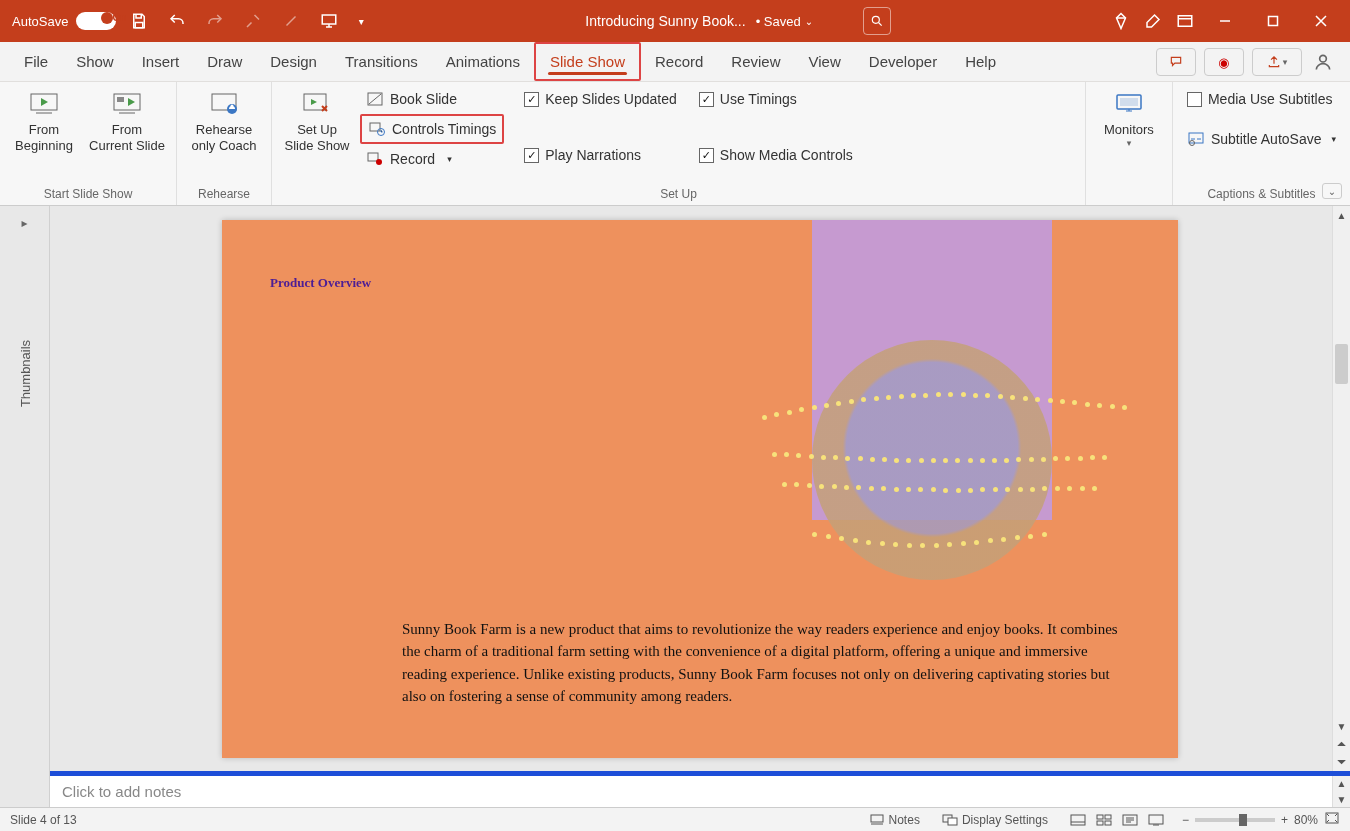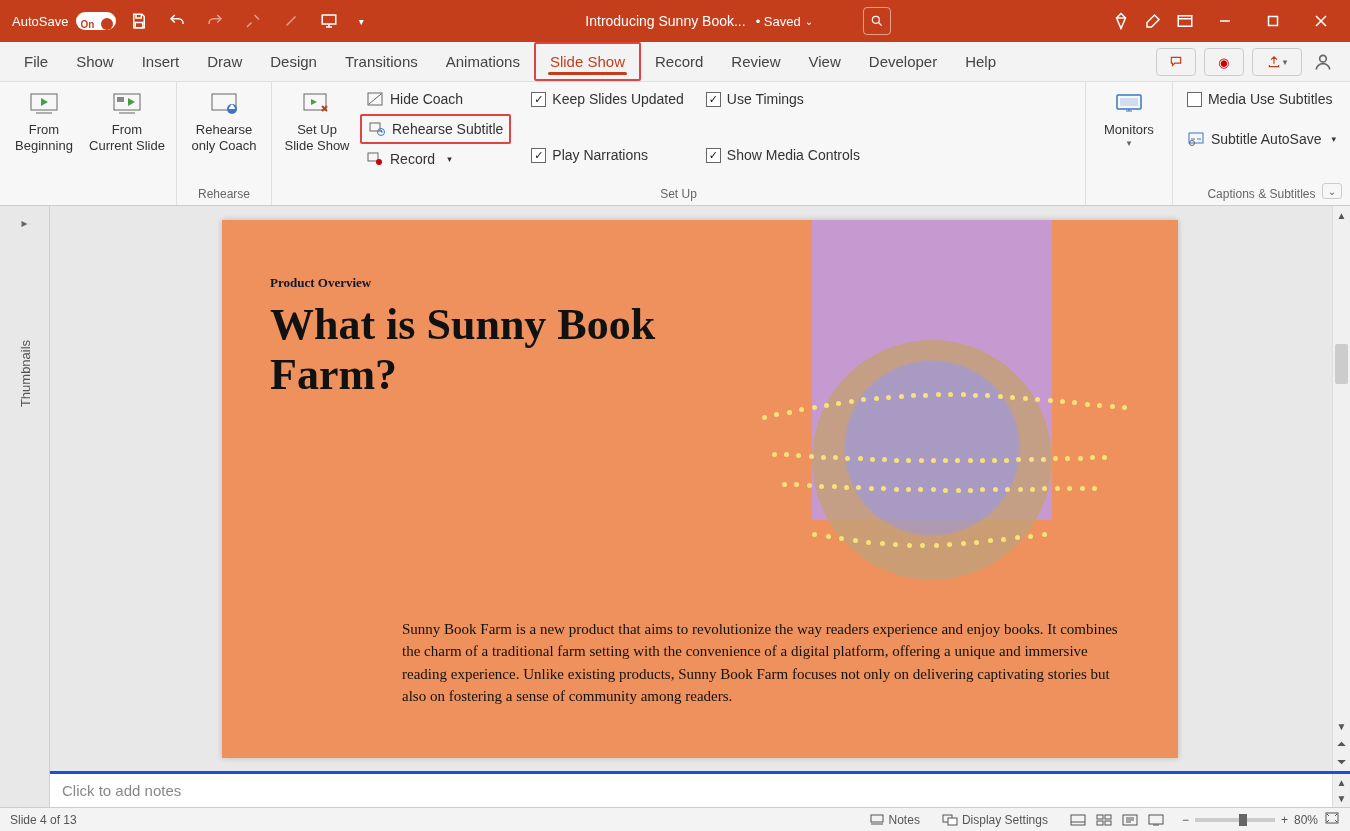--- a/index.html
+++ b/index.html
@@ -2,21 +2,21 @@
 <html><head>
 <meta charset="utf-8">
 <style>
   * { box-sizing: border-box; margin: 0; padding: 0; font-family: "Segoe UI", Arial, sans-serif; }
   body { width: 1350px; height: 831px; background: #fff; overflow: hidden; font-size: 14px; color: #333; }
   
   
   .titlebar { height: 42px; background: #c43e1c; color: #fff; display: flex; align-items: center; padding: 0 6px; }
   .titlebar-left { display: flex; align-items: center; gap: 8px; }
   .autosave-label { font-size: 13px; margin-left: 6px; }
-  .autosave-toggle { width: 40px; height: 18px; background: #fff; border-radius: 10px; position: relative; display: inline-flex; align-items: flex-end; }
+  .autosave-toggle { width: 40px; height: 18px; background: #fff; border-radius: 10px; position: relative; display: inline-flex; align-items: flex-start; padding-left: 32px; }
   .autosave-toggle .knob { width: 12px; height: 12px; background: #c43e1c; border-radius: 50%; position: absolute; right: 3px; }
   .autosave-toggle .on { font-size: 10px; color: #c43e1c; margin-left: 4px; font-weight: 600; }
   .tb-btn { width: 30px; height: 30px; display: flex; align-items: center; justify-content: center; color: #fff; cursor: pointer; }
   .tb-btn svg { width: 18px; height: 18px; }
   .titlebar-center { flex: 1; display: flex; align-items: center; justify-content: center; gap: 10px; }
   .doc-title { font-size: 14px; }
   .saved { font-size: 13px; display: flex; align-items: center; gap: 4px; }
   .saved .chev { font-size: 10px; }
   .search-box { width: 28px; height: 28px; border: 1px solid rgba(255,255,255,.5); border-radius: 4px; display: flex; align-items: center; justify-content: center; margin-left: 40px; }
   .titlebar-right { display: flex; align-items: center; gap: 2px; }
@@ -62,26 +62,26 @@
   .vscroll .arr { height: 18px; display: flex; align-items: center; justify-content: center; font-size: 10px; color: #555; cursor: pointer; }
   .vscroll .track { flex: 1; position: relative; }
   .vscroll .thumb { position: absolute; left: 2px; right: 2px; top: 120px; height: 40px; background: #ccc; border-radius: 2px; }
   .vscroll .nav-btn { height: 18px; display:flex; align-items:center; justify-content:center; font-size:12px; color:#555; cursor:pointer; }
 
   
   .slide { width: 956px; height: 538px; background: #ee915d; position: relative; box-shadow: 0 0 6px rgba(0,0,0,.2); overflow: hidden; }
   .purple-block { position: absolute; top: 0; left: 590px; width: 240px; height: 300px; background: #c69ad0; }
   .circle { position: absolute; top: 120px; left: 590px; width: 240px; height: 240px; border-radius: 50%; background: radial-gradient(circle at 50% 45%, #a39bc0 0 48%, #c4a078 50% 100%); opacity: .85; }
   .dot { width: 5px; height: 5px; background: #f7e27b; border-radius: 50%; position: absolute; }
-  .eyebrow { position: absolute; top: 55px; left: 48px; color: #0f172a; font-weight: 700; font-size: 13px; font-family: Georgia, serif; }
+  .eyebrow { position: absolute; top: 55px; left: 48px; color: #4c1d95; font-weight: 700; font-size: 13px; font-family: Georgia, serif; }
   .headline { position: absolute; top: 80px; left: 48px; font-family: Georgia, "Times New Roman", serif; font-weight: 700; font-size: 44px; color: #111; line-height: 1.15; width: 460px; }
   .body-copy { position: absolute; bottom: 50px; left: 180px; right: 50px; font-family: Georgia, serif; font-size: 15px; line-height: 1.5; color: #111; }
 
   
-  .notes { height: 36px; background: #fff; border-top: 3px solid #1d4ed8; display: flex; align-items: center; padding: 0 12px; position: relative; }
+  .notes { height: 36px; background: #fff; border-top: 5px solid #1d4ed8; display: flex; align-items: center; padding: 0 12px; position: relative; }
   .notes-text { color: #888; font-size: 15px; }
   .notes .vscroll2 { position: absolute; right: 0; top: 0; bottom: 0; width: 18px; background: #f0f0f0; border-left: 1px solid #ddd; display:flex; flex-direction:column; }
   .notes .vscroll2 .arr { height:18px; display:flex; align-items:center; justify-content:center; font-size:10px; color:#555; }
 
   
   .status { height: 24px; background: #f3f3f3; border-top: 1px solid #ccc; display: flex; align-items: center; padding: 0 10px; font-size: 12px; color: #555; gap: 14px; }
   .status .spacer { flex: 1; }
   .sbtn { display: flex; align-items: center; gap: 4px; cursor: pointer; padding: 0 4px; }
   .sbtn .ic { width: 16px; height: 16px; display: flex; align-items: center; justify-content: center; }
   .view-btns { display: flex; gap: 2px; }
@@ -241,20 +241,21 @@
               <rect x="1" y="1" width="26" height="16" fill="none" stroke="#666"></rect>
               <rect x="4" y="4" width="7" height="5" fill="#888"></rect>
               <path d="M15 5l7 4-7 4z" fill="#4a9b4a"></path>
               <path d="M6 20h16" stroke="#666"></path>
             </svg>
           </span>
         <span>From</span>
         <span>Current Slide</span>
       </div>
     </div>
+    <div class="rgroup-label">Start Slide Show</div>
   </div>
   <div class="rgroup">
     <div class="rgroup-body">
       <div class="big-btn" style="width:78px">
         <span class="ic">
             <svg width="28" height="24" viewBox="0 0 28 24">
               <rect x="2" y="2" width="24" height="16" fill="none" stroke="#666"></rect>
               <circle cx="22" cy="17" r="5" fill="#3b77c4"></circle>
               <path d="M19 17a3 3 0 016 0" fill="#fff"></path>
               <circle cx="22" cy="14" r="1.5" fill="#fff"></circle>
@@ -280,31 +281,31 @@
         <span>Slide Show</span>
       </div>
       <div class="small-row">
         <div class="small-btn">
           <span class="sic">
               <svg width="16" height="14" viewBox="0 0 16 14">
                 <rect x="1" y="1" width="14" height="12" fill="none" stroke="#666"></rect>
                 <path d="M2 12L14 2" stroke="#666"></path>
               </svg>
             </span>
-          <span>Hide Coach</span>
+          <span>Book Slide</span>
         </div>
         <div class="small-btn highlight-box">
           <span class="sic">
               <svg width="16" height="14" viewBox="0 0 16 14">
                 <rect x="1" y="1" width="10" height="8" fill="none" stroke="#666"></rect>
                 <circle cx="12" cy="10" r="3.5" fill="none" stroke="#3b77c4"></circle>
                 <path d="M12 8v2h1.5" stroke="#3b77c4"></path>
               </svg>
             </span>
-          <span>Rehearse Subtitle</span>
+          <span>Controls Timings</span>
         </div>
         <div class="small-btn">
           <span class="sic">
               <svg width="16" height="14" viewBox="0 0 16 14">
                 <rect x="1" y="1" width="10" height="8" fill="none" stroke="#666"></rect>
                 <circle cx="12" cy="10" r="3" fill="#c00"></circle>
               </svg>
             </span>
           <span>Record</span>
           <span class="drop" style="font-size:9px;margin-left:6px">▾</span>
@@ -486,21 +487,20 @@
             <div class="dot" style="left: 725.294px; top: 322.552px;"></div>
             <div class="dot" style="left: 738.824px; top: 321.567px;"></div>
             <div class="dot" style="left: 752.353px; top: 320.303px;"></div>
             <div class="dot" style="left: 765.882px; top: 318.84px;"></div>
             <div class="dot" style="left: 779.412px; top: 317.266px;"></div>
             <div class="dot" style="left: 792.941px; top: 315.677px;"></div>
             <div class="dot" style="left: 806.471px; top: 314.167px;"></div>
             <div class="dot" style="left: 820px; top: 312.827px;"></div>
           </div>
         <div class="eyebrow">Product Overview</div>
-        <div class="headline">What is Sunny Book Farm?</div>
         <div class="body-copy">Sunny Book Farm is a new product that aims to revolutionize the way readers experience and enjoy books. It combines the charm of a traditional farm setting with the convenience of a digital platform, offering a unique and immersive reading experience. Unlike existing products, Sunny Book Farm focuses not only on delivering captivating stories but also on fostering a sense of community among readers.</div>
       </div>
       <div class="vscroll">
         <div class="arr">▲</div>
         <div class="track">
             <div class="thumb"></div>
           </div>
         <div class="arr">▼</div>
         <div class="nav-btn">⏶</div>
         <div class="nav-btn">⏷</div>

